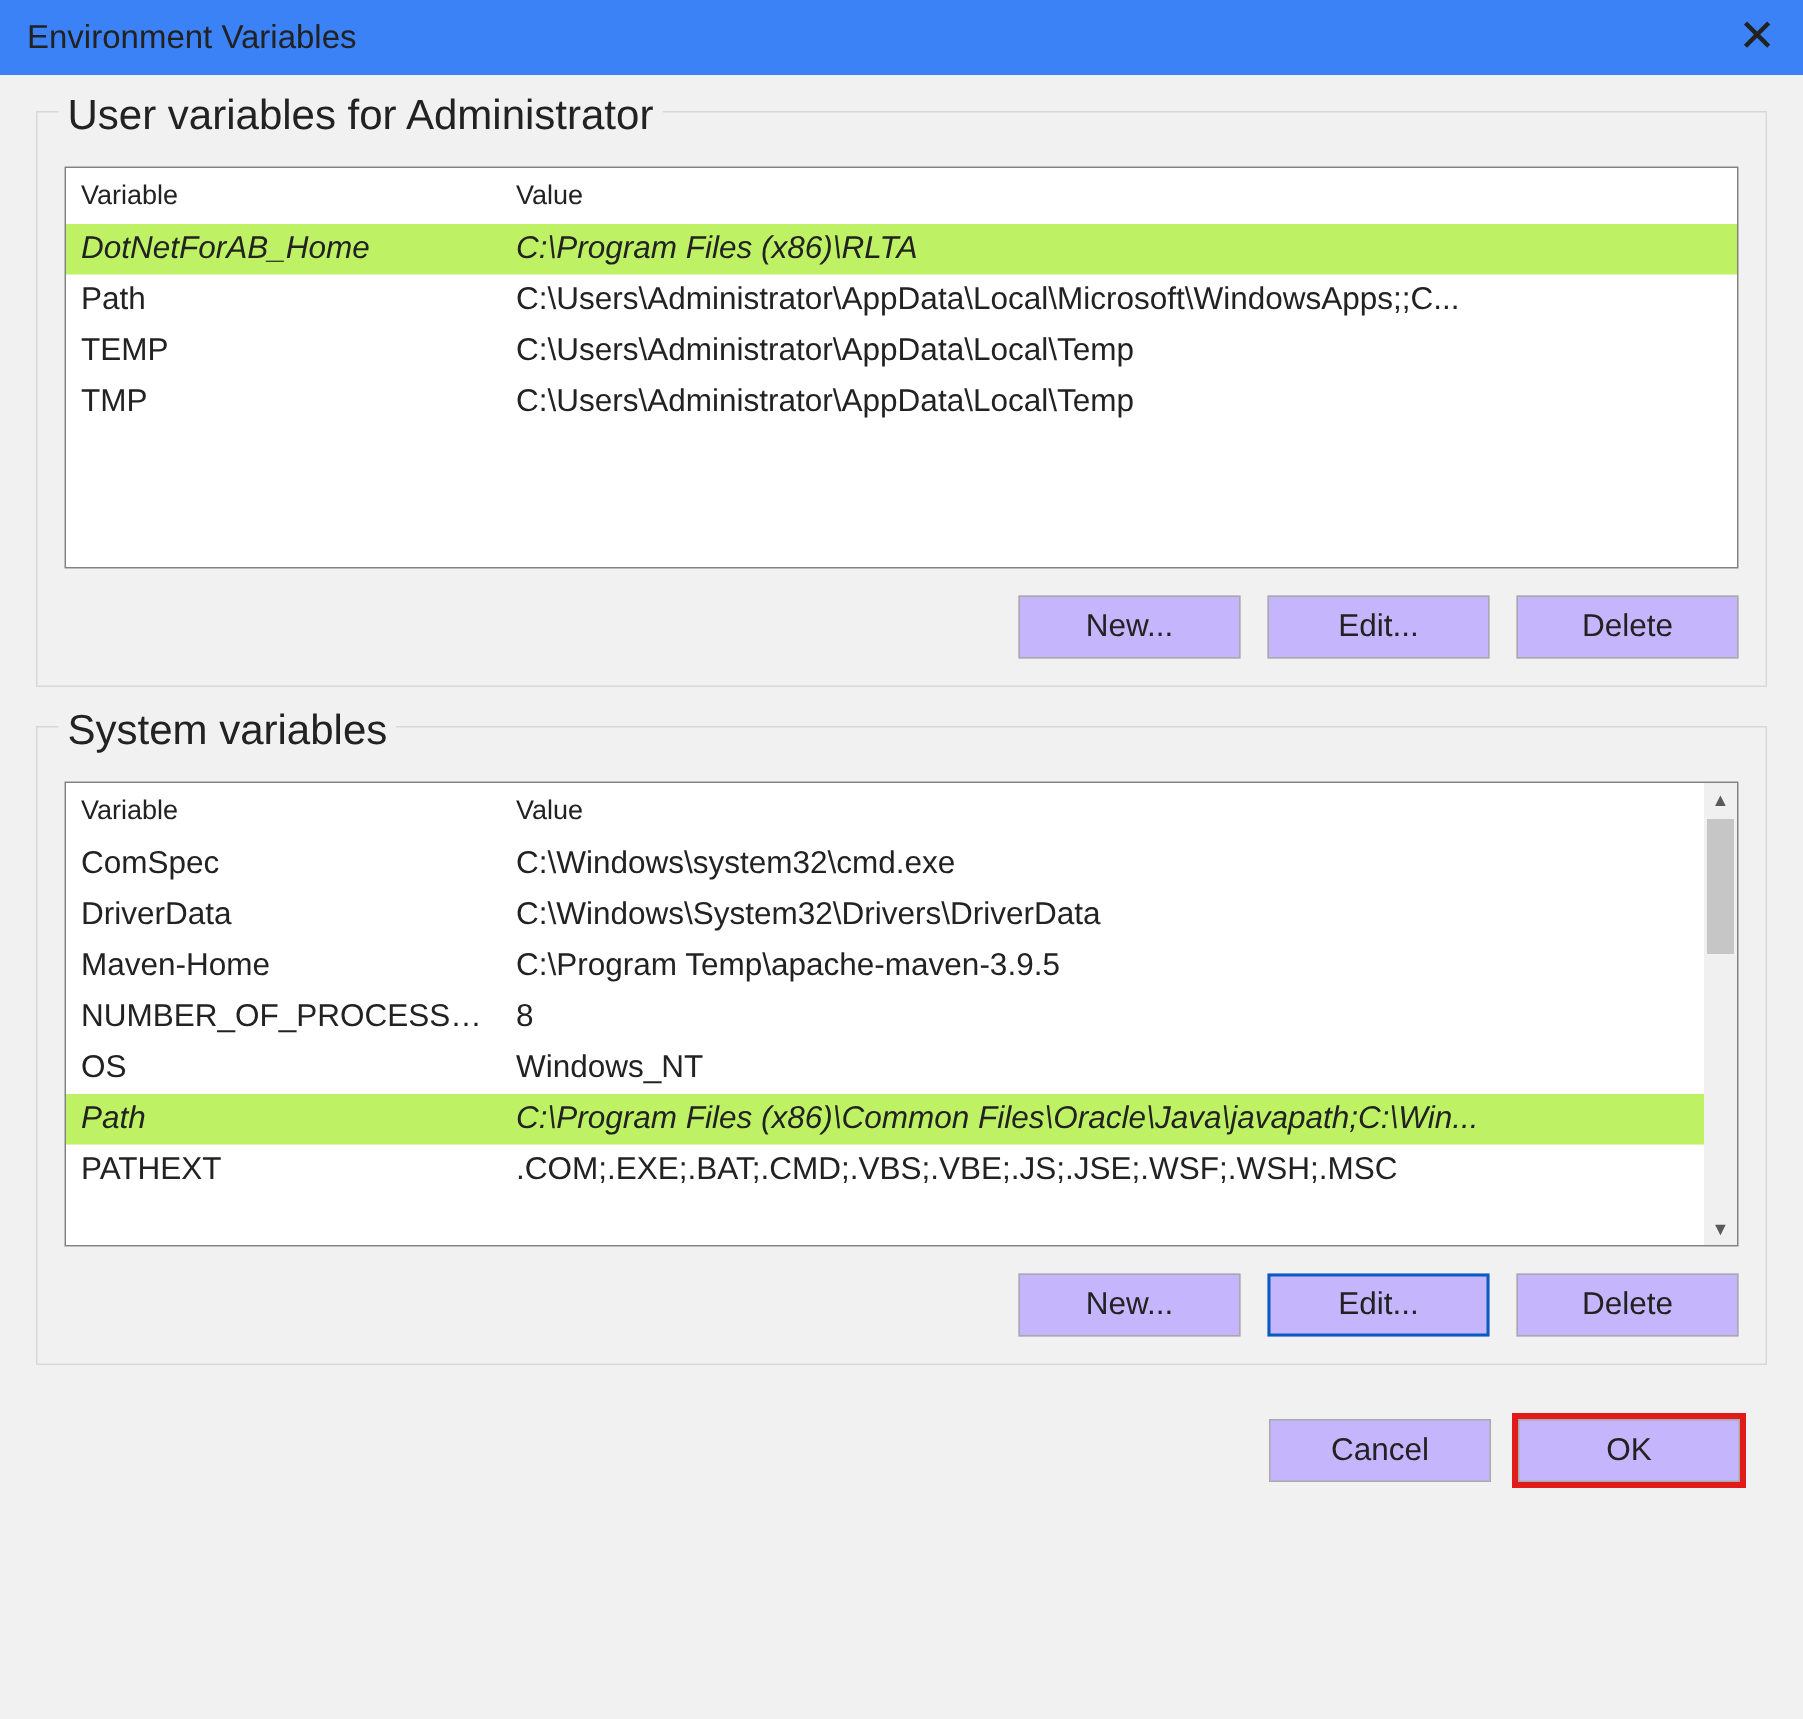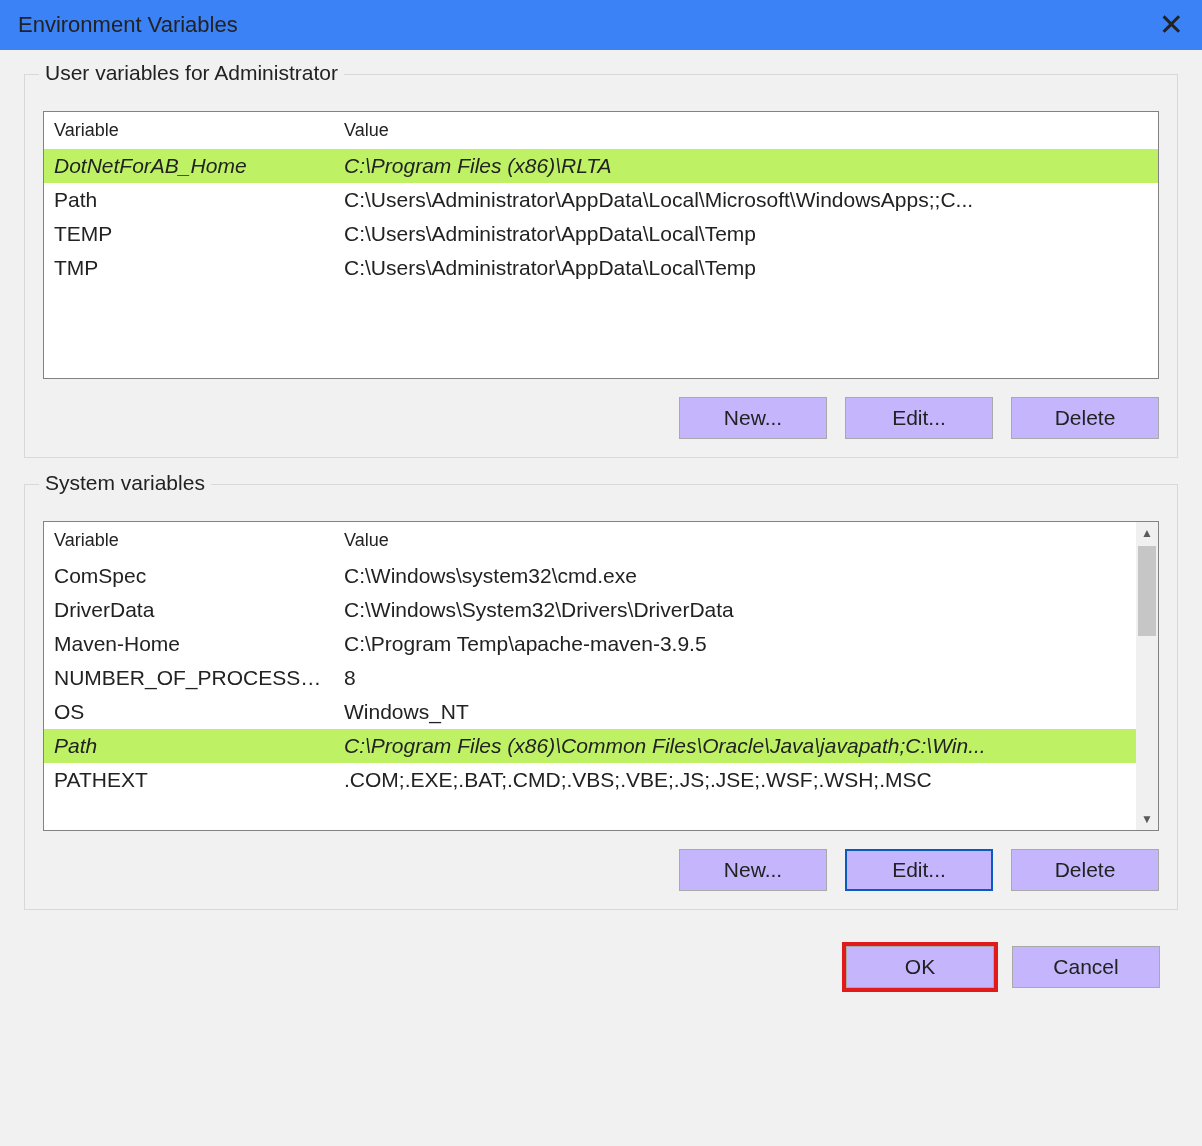--- a/index.html
+++ b/index.html
@@ -2,21 +2,21 @@
 <html><head>
   <meta charset="utf-8">
   <style>
     * { box-sizing: border-box; margin: 0; padding: 0; }
     html, body { width: 1202px; height: 1146px; font-family: "Segoe UI", Tahoma, sans-serif; font-size: 21px; color: #222; background: #fff; }
     .titlebar { height: 50px; display: flex; align-items: center; padding: 0 18px; background: #3b82f6; }
     .titlebar .title { flex: 1; font-size: 22px; }
     .titlebar .close { width: 40px; text-align: right; font-size: 30px; font-weight: 300; line-height: 1; cursor: pointer; user-select: none; }
     .client { background: #f1f1f1; padding: 24px 24px 24px 24px; height: calc(100% - 50px); }
     .groupbox { position: relative; border: 1px solid #d8d8d8; padding: 36px 18px 18px 18px; margin-bottom: 26px; }
-    .group-legend { position: absolute; top: -14px; left: 14px; background: #f1f1f1; padding: 0 6px; font-size: 21px; color: #222; }
+    .group-legend { position: absolute; top: -14px; left: 14px; background: #f1f1f1; padding: 0 6px; font-size: 28px; color: #222; }
     .listbox { background: #fff; border: 1px solid #828282; overflow: hidden; position: relative; }
     .listbox.user { height: 268px; }
     .listbox.system { height: 310px; }
     .cols { width: 100%; border-collapse: collapse; table-layout: fixed; }
     .cols col.var { width: 290px; }
     .cols th { text-align: left; font-weight: 400; font-size: 18px; padding: 8px 10px; }
     .cols td { font-size: 21px; padding: 5px 10px; white-space: nowrap; overflow: hidden; text-overflow: ellipsis; }
     .cols tbody tr.sel td { background: #bef264; font-style: italic; }
     .scrollbar { position: absolute; right: 0; top: 0; bottom: 0; width: 22px; background: #f0f0f0; display: flex; flex-direction: column; align-items: center; }
     .scrollbar .arrow { height: 22px; width: 100%; display: flex; align-items: center; justify-content: center; color: #5a5a5a; font-size: 12px; user-select: none; }
@@ -133,17 +133,17 @@
       </div>
     </div>
     <div class="button-row">
       <button class="btn">New...</button>
       <button class="btn focused">Edit...</button>
       <button class="btn">Delete</button>
     </div>
   </div>
 
   <div class="dialog-buttons">
+    <button class="btn">Cancel</button>
     <button class="btn highlighted">OK</button>
-    <button class="btn">Cancel</button>
   </div>
 
 </div>
 
 </body></html>

